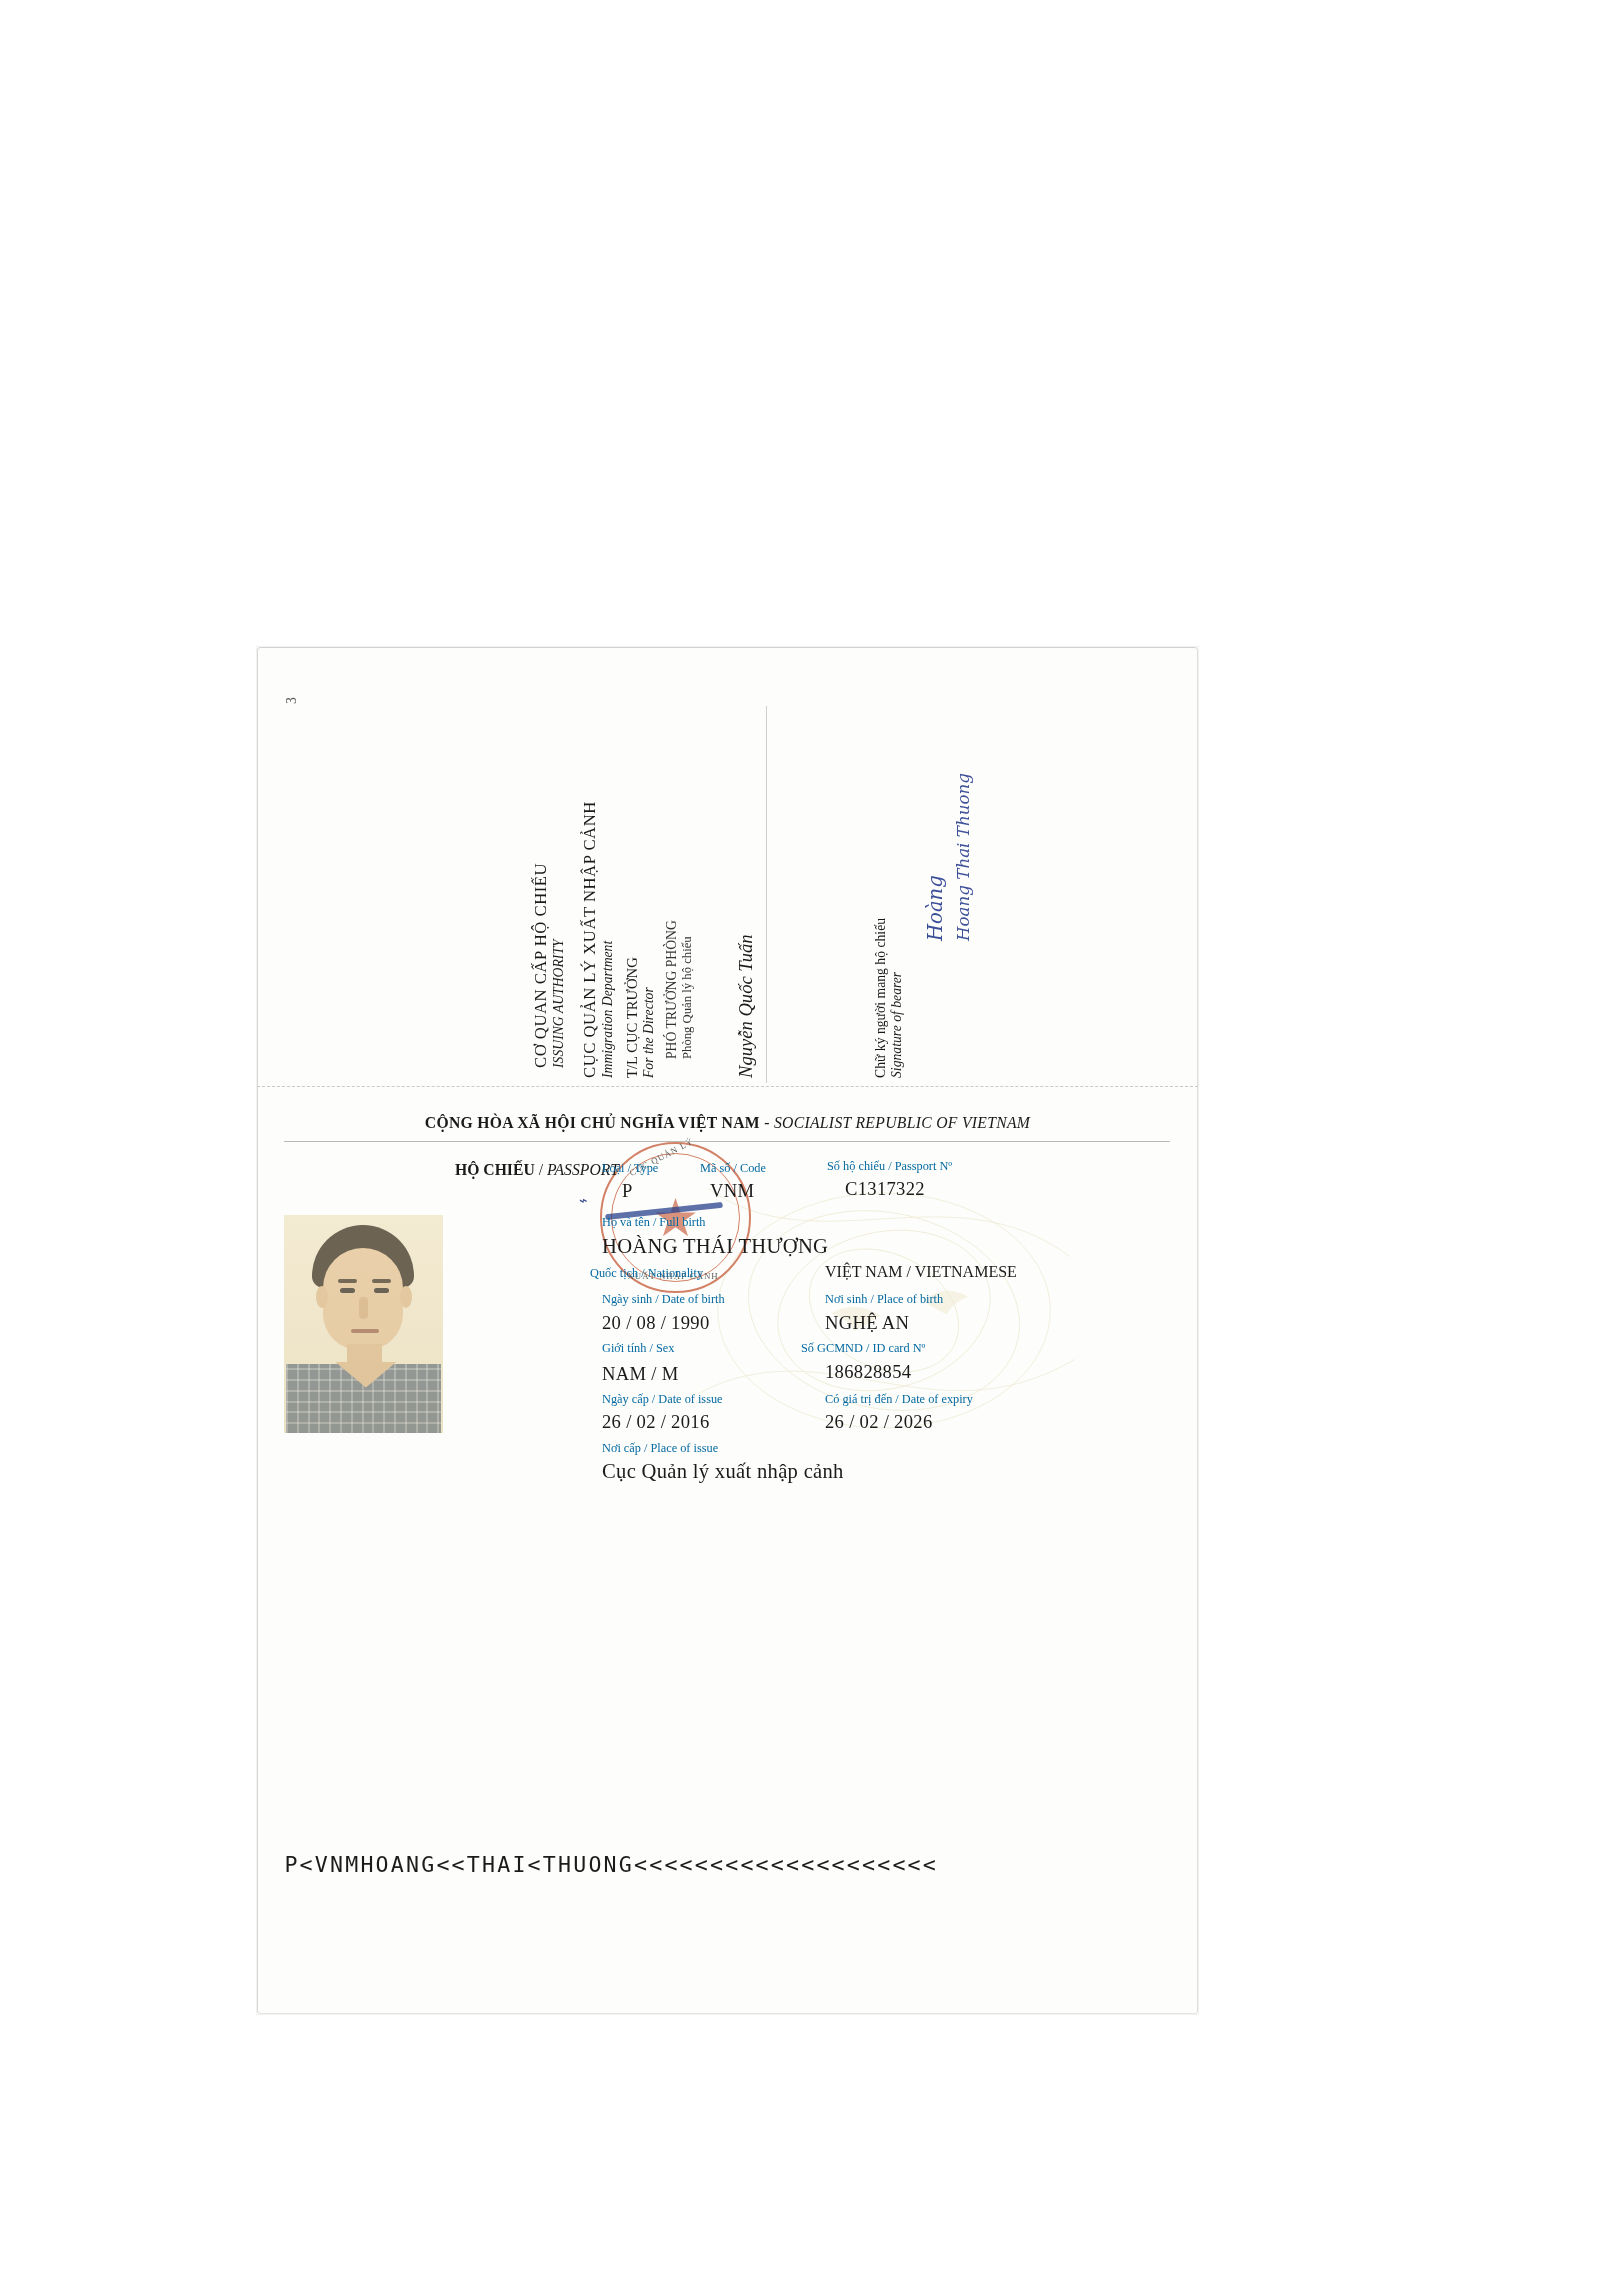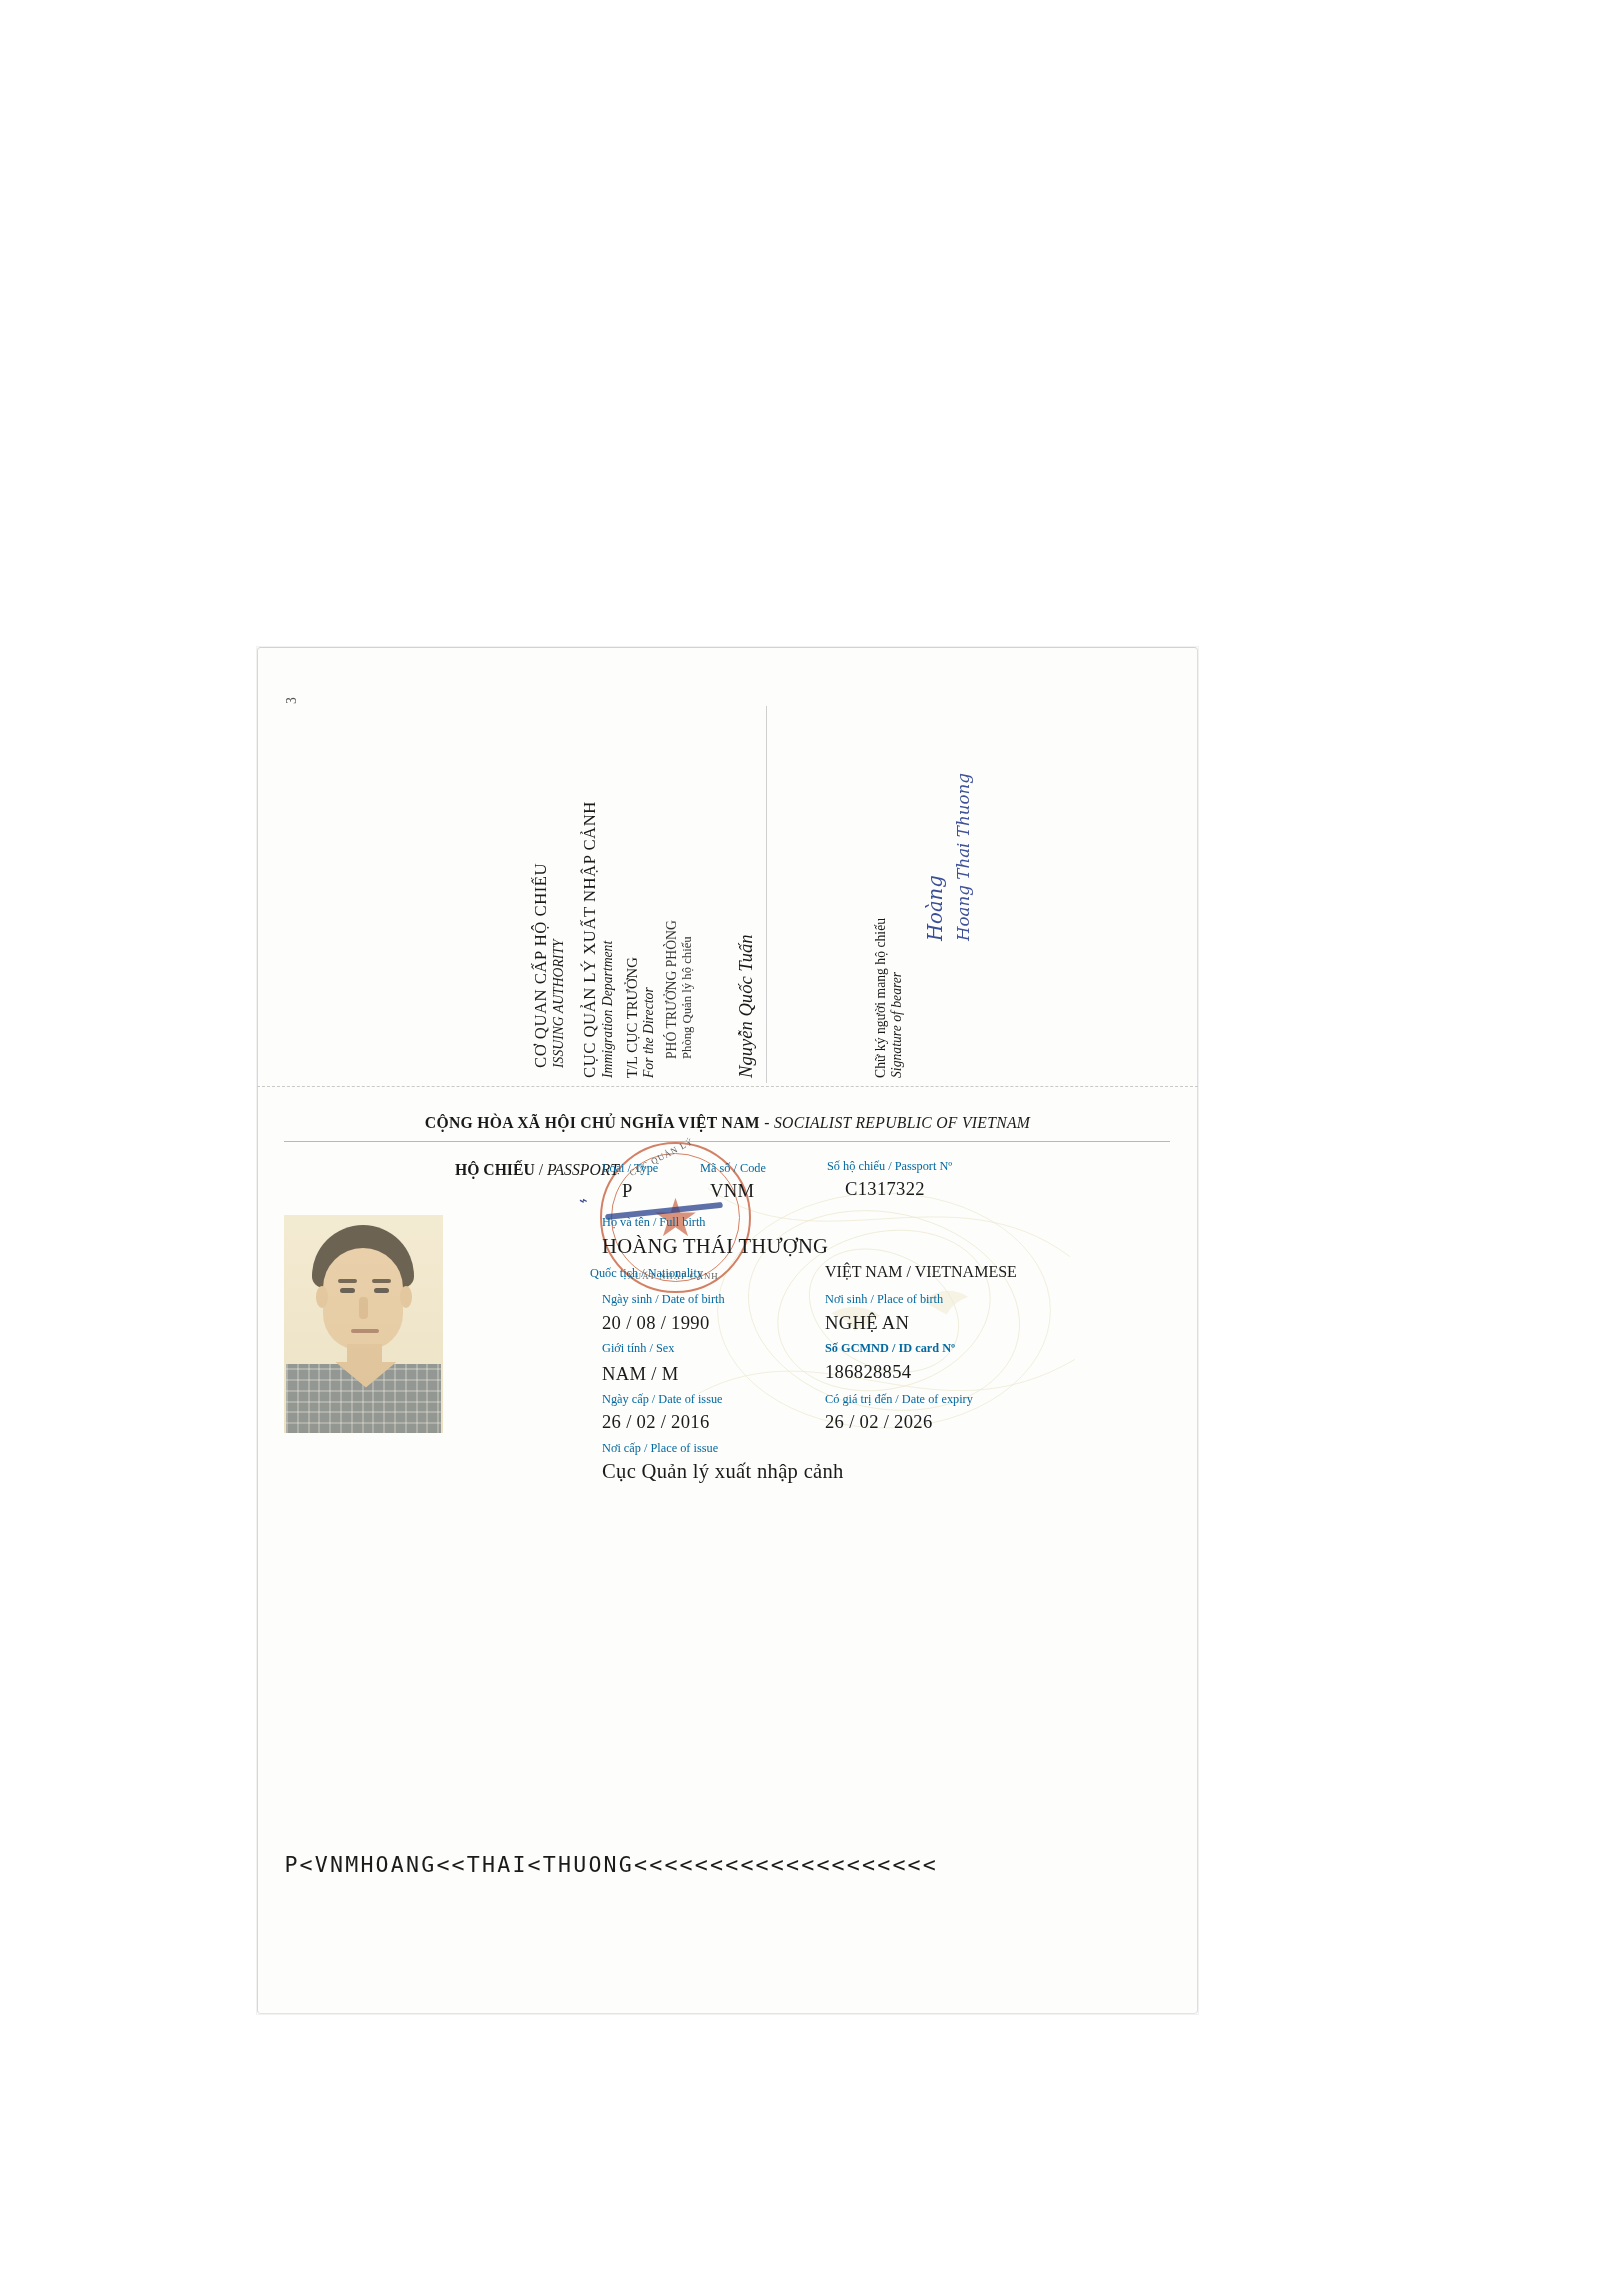--- a/index.html
+++ b/index.html
@@ -246,21 +246,21 @@
 
     <div class="fld lbl" style="left:345px;top:202px;">Ngày sinh / Date of birth</div>
     <div class="fld val" style="left:345px;top:222px;">20 / 08 / 1990</div>
 
     <div class="fld lbl" style="left:568px;top:202px;">Nơi sinh / Place of birth</div>
     <div class="fld val" style="left:568px;top:222px;">NGHỆ AN</div>
 
     <div class="fld lbl" style="left:345px;top:251px;">Giới tính / Sex</div>
     <div class="fld val" style="left:345px;top:273px;">NAM / M</div>
 
-    <div class="fld lbl" style="left:568px;top:251px;font-weight:bold;">Số GCMND / ID card Nº</div>
+    <div class="fld lbl" style="left:544px;top:251px;">Số GCMND / ID card Nº</div>
     <div class="fld val" style="left:568px;top:271px;">186828854</div>
 
     <div class="fld lbl" style="left:345px;top:302px;">Ngày cấp / Date of issue</div>
     <div class="fld val" style="left:345px;top:321px;">26 / 02 / 2016</div>
 
     <div class="fld lbl" style="left:568px;top:302px;">Có giá trị đến / Date of expiry</div>
     <div class="fld val" style="left:568px;top:321px;">26 / 02 / 2026</div>
 
     <div class="fld lbl" style="left:345px;top:351px;">Nơi cấp / Place of issue</div>
     <div class="fld val" style="left:345px;top:370px;font-size:20.6px;">Cục Quản lý xuất nhập cảnh</div>

